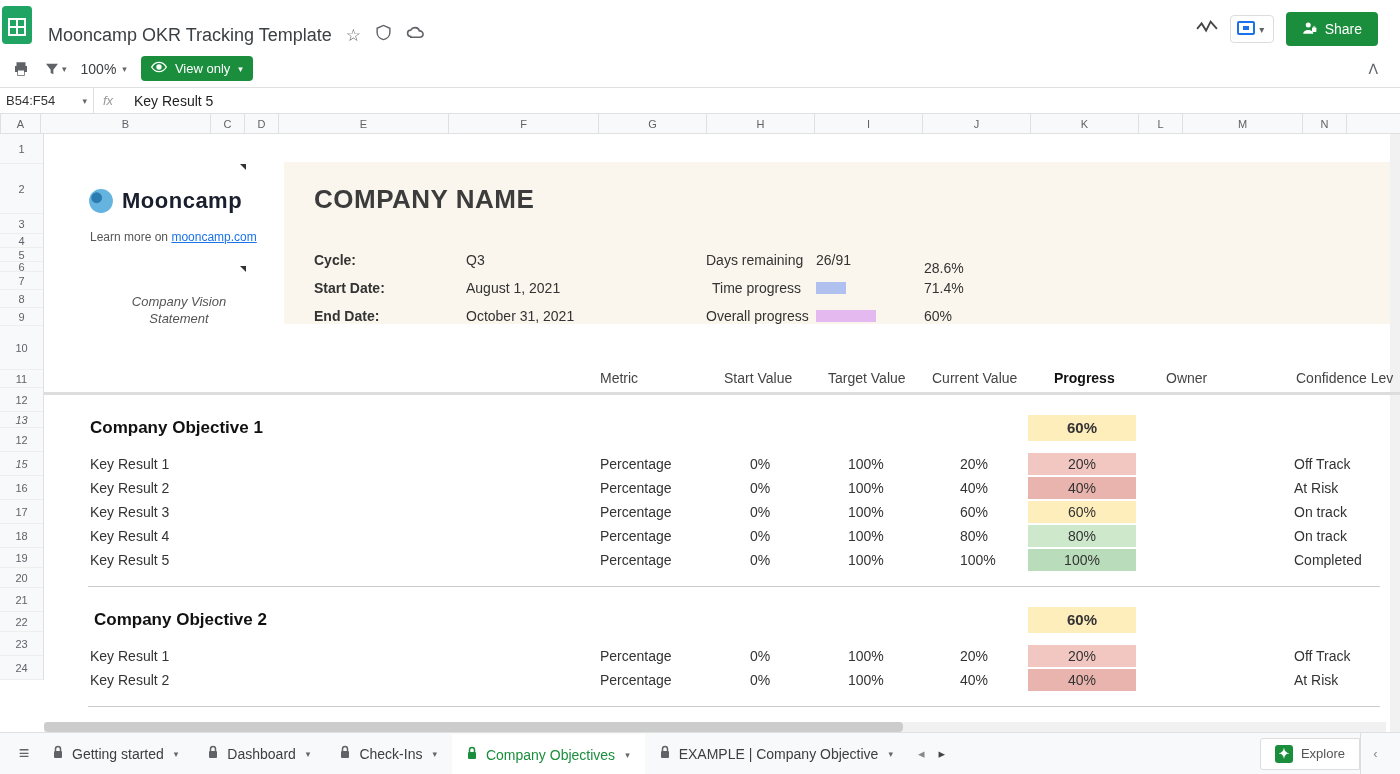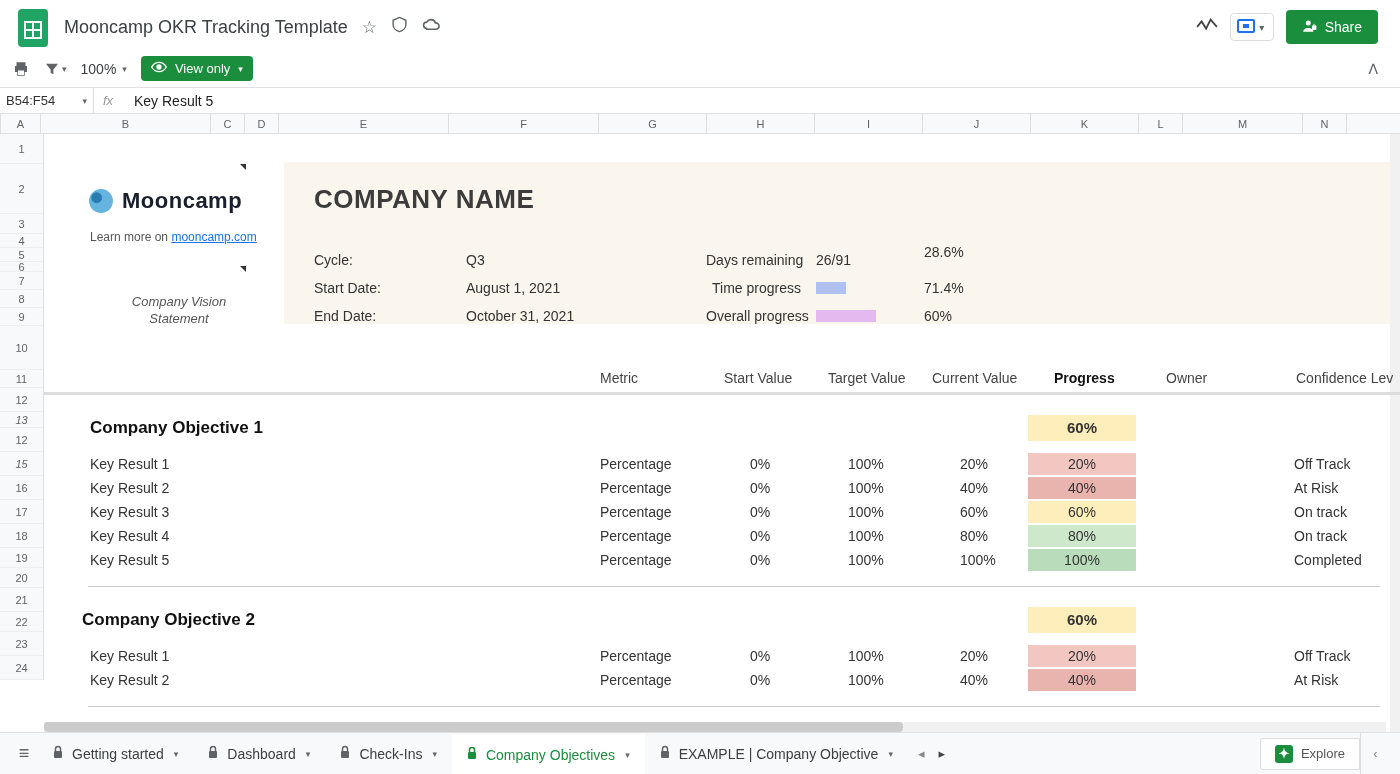--- a/index.html
+++ b/index.html
@@ -1,18 +1,18 @@
 <!DOCTYPE html>
 <html><head>
 <meta charset="utf-8">
 <style>
   * { box-sizing: border-box; margin: 0; padding: 0; }
   body { font-family: Arial, "Helvetica Neue", sans-serif; font-size: 13px; color: #222; background: #fff; width: 1400px; height: 774px; overflow: hidden; position: relative; }
   
-  .titlebar { display: flex; align-items: center; height: 46px; padding: 8px 12px 0 16px; }
+  .titlebar { display: flex; align-items: flex-end; height: 46px; padding: 8px 12px 0 0; }
   .docicon { width: 34px; height: 44px; margin-right: 14px; display:flex; align-items:center; justify-content:center; }
   .docicon svg { width: 34px; height: 44px; }
   .title-area { flex: 1; display:flex; flex-direction:column; }
   .title-row { display:flex; align-items:center; gap:14px; }
   .doctitle { font-size: 18px; color:#3c4043; }
   .title-icon { color:#5f6368; font-size:17px; cursor:pointer; }
   
   .menubar { display:flex; gap:4px; margin-top:4px; }
   .menu-item { font-size:14px; padding:2px 7px; color:#202124; cursor:pointer; border-radius:3px; }
   .menu-item.disabled { color:#b0b0b0; cursor:default; }
@@ -49,21 +49,21 @@
   .header-band { position:absolute; left:240px; top:28px; right:0; height:162px; background:#faf6ed; }
   
   .logo { position:absolute; left:44px; top:54px; display:flex; align-items:center; gap:8px; }
   .logo-text { font-size:22px; font-weight:700; color:#1a1f2e; letter-spacing:.5px;text-align:center; }
   .learn { position:absolute; left:46px; top:96px; font-size:12px; color:#555; }
   .learn a { color:#1a73e8; text-decoration:underline; }
   .vision { position:absolute; left:70px; top:160px; width:130px; text-align:center; font-style:italic; font-size:13px; color:#555; line-height:1.3; }
   
   .company-name { position:absolute; left:270px; top:50px; font-size:26px; font-weight:800; color:#3c3c3c; letter-spacing:.5px; }
   .hfield { position:absolute; font-size:14px; color:#333; }
-  .hlabel { font-weight:400;text-align:right; }
+  .hlabel { font-weight:700;text-align:right; }
   
   .colrow { position:absolute; top:236px; font-size:14px; color:#444; }
   .progress-head { font-weight:700; color:#111; }
   
   .objrow { position:absolute; font-size:17px; font-weight:700; color:#111; }
   .prog-badge { position:absolute; width:108px; height:26px; text-align:center; line-height:26px; font-weight:700; font-size:15px; }
   .bg-yellow { background:#fdeebc; color:#333; }
   .bg-red { background:#f2c7c1; color:#333; }
   .bg-darkred { background:#e9b4ad; color:#333; }
   .bg-green { background:#cde8cb; color:#333; }
@@ -252,21 +252,21 @@
       <div class="vision">Company Vision Statement</div>
       <div class="company-name">COMPANY NAME</div>
       <div class="hfield hlabel" style="left:270px;top:118px">Cycle:</div>
       <div class="hfield" style="left:422px;top:118px">Q3</div>
       <div class="hfield hlabel" style="left:270px;top:146px">Start Date:</div>
       <div class="hfield" style="left:422px;top:146px">August 1, 2021</div>
       <div class="hfield hlabel" style="left:270px;top:174px">End Date:</div>
       <div class="hfield" style="left:422px;top:174px">October 31, 2021</div>
       <div class="hfield" style="left:662px;top:118px">Days remaining</div>
       <div class="hfield" style="left:772px;top:118px">26/91</div>
-      <div class="hfield" style="left:880px;top:110px">28.6%</div>
+      <div class="hfield" style="left:880px;top:126px">28.6%</div>
       <div class="hfield" style="left:668px;top:146px">Time progress</div>
       <div class="mini-bar blueb" style="left:772px;top:148px;width:30px;height:12px"></div>
       <div class="hfield" style="left:880px;top:146px">71.4%</div>
       <div class="hfield" style="left:662px;top:174px">Overall progress</div>
       <div class="mini-bar pinkb" style="left:772px;top:176px;width:60px;height:12px"></div>
       <div class="hfield" style="left:880px;top:174px">60%</div>
       <div class="colrow " style="left:556px">Metric</div>
       <div class="colrow " style="left:680px">Start Value</div>
       <div class="colrow " style="left:784px">Target Value</div>
       <div class="colrow " style="left:888px">Current Value</div>
@@ -315,21 +315,21 @@
       <div class="krow">
         <span style="left:46px;top:418px">Key Result 5</span>
         <span style="left:556px;top:418px">Percentage</span>
         <span style="left:706px;top:418px">0%</span>
         <span style="left:804px;top:418px">100%</span>
         <span style="left:916px;top:418px">100%</span>
         <span style="left:1250px;top:418px">Completed</span>
       </div>
       <div class="prog-badge bg-darkgreen" style="left:984px;top:415px;height:22px;line-height:22px;font-size:14px;font-weight:400">100%</div>
       <div class="hr" style="top:452px"></div>
-      <div class="objrow" style="left:38px;top:476px">Company Objective 2</div>
+      <div class="objrow" style="left:50px;top:476px">Company Objective 2</div>
       <div class="prog-badge bg-yellow" style="left:984px;top:473px">60%</div>
       <div class="krow">
         <span style="left:46px;top:514px">Key Result 1</span>
         <span style="left:556px;top:514px">Percentage</span>
         <span style="left:706px;top:514px">0%</span>
         <span style="left:804px;top:514px">100%</span>
         <span style="left:916px;top:514px">20%</span>
         <span style="left:1250px;top:514px">Off Track</span>
       </div>
       <div class="prog-badge bg-red" style="left:984px;top:511px;height:22px;line-height:22px;font-size:14px;font-weight:400">20%</div>

